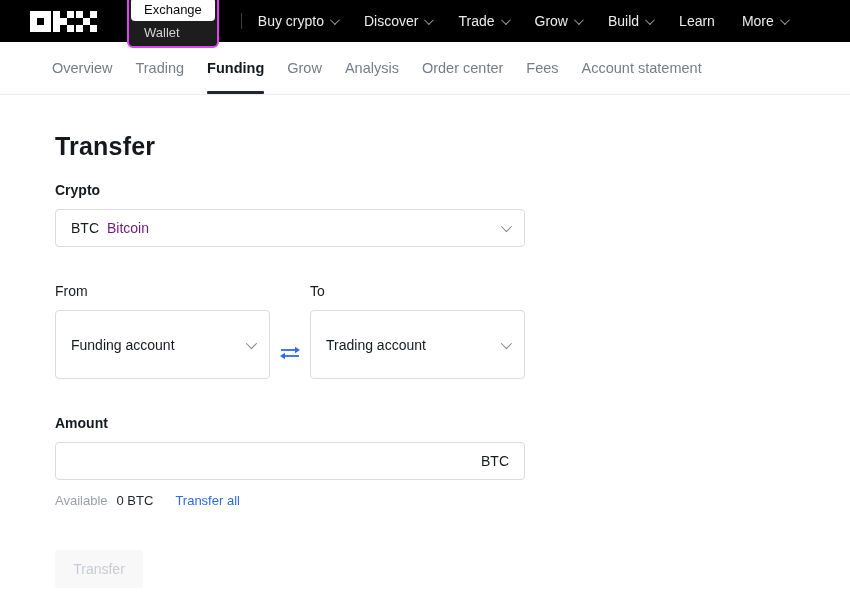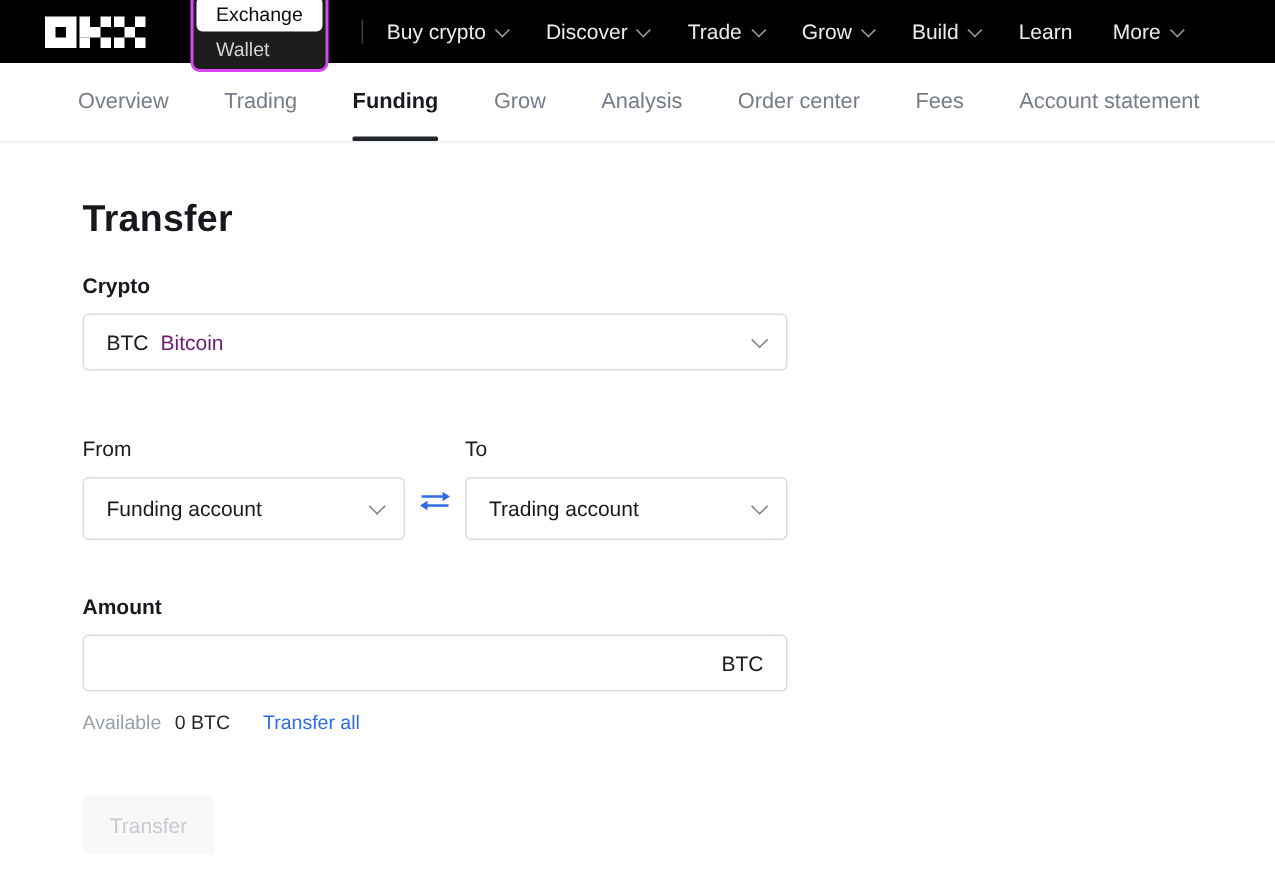--- a/index.html
+++ b/index.html
@@ -25,21 +25,21 @@
   .nav-divider { width: 1px; height: 16px; background: #3c3c3c; margin: 0 16px 0 22px; }
 
   .nav-items { display: flex; gap: 27px; }
   .nav-item { display: flex; align-items: center; gap: 6px; font-size: 14px;
     color: #ececec; cursor: pointer; white-space: nowrap; }
   .chev { display: inline-block; width: 7px; height: 7px;
     border-right: 1.4px solid #9a9a9a; border-bottom: 1.4px solid #9a9a9a;
     transform: rotate(45deg) translateY(-2px); }
 
   
-  .subnav { height: 53px; display: flex; align-items: center; gap: 37px;
+  .subnav { height: 53px; display: flex; align-items: center; gap: 23px;
     padding: 0 52px; border-bottom: 1px solid #ecedf0; background: #fff; }
   .tab { font-size: 14.5px; color: #767d88; cursor: pointer; position: relative;
     height: 100%; display: flex; align-items: center; white-space: nowrap; }
   .tab.active { color: #16191e; font-weight: 700; }
   .tab.active::after { content: ""; position: absolute; left: 0; right: 0; bottom: 0;
     height: 3px; background: #23262d; border-radius: 1px; }
 
   
   .main { padding: 37px 24px 0 55px; }
   .page-title { font-size: 25px; font-weight: 700; color: #15181d; letter-spacing: .2px; }
@@ -52,21 +52,21 @@
   .select-box .grow { flex: 1; }
   .sym { font-size: 14px; color: #171a1f; }
   .placeholder { font-size: 14px; color: #701a75; margin-left: 8px; }
   .sel-chev { width: 8px; height: 8px; border-right: 1.5px solid #7c838e;
     border-bottom: 1.5px solid #7c838e; transform: rotate(45deg) translateY(-2px); }
 
   .crypto-section { margin-top: 21px; }
 
   .fromto-row { margin-top: 36px; display: flex; align-items: flex-end; }
   .acct-col { width: 215px; }
-  .acct-box { width: 215px; height: 42px; border: 1px solid #d9dce1; border-radius: 4px;
+  .acct-box { width: 215px; height: 69px; border: 1px solid #d9dce1; border-radius: 4px;
     display: flex; align-items: center; padding: 0 15px; cursor: pointer; background: #fff; }
   .acct-box .grow { flex: 1; font-size: 14px; color: #171a1f; }
   .swap-wrap { width: 40px; height: 52px; margin-top: 25px; display: flex;
     align-items: center; justify-content: center; cursor: pointer; }
 
   .amount-section { margin-top: 36px; }
   .amount-input-wrap { width: 470px; height: 38px; border: 1px solid #d9dce1;
     border-radius: 4px; display: flex; align-items: center; padding: 0 15px; background: #fff; }
   .amount-input { flex: 1; border: none; outline: none; font-size: 14px; color: #171a1f;
     font-family: "Liberation Sans", sans-serif; background: transparent; }

